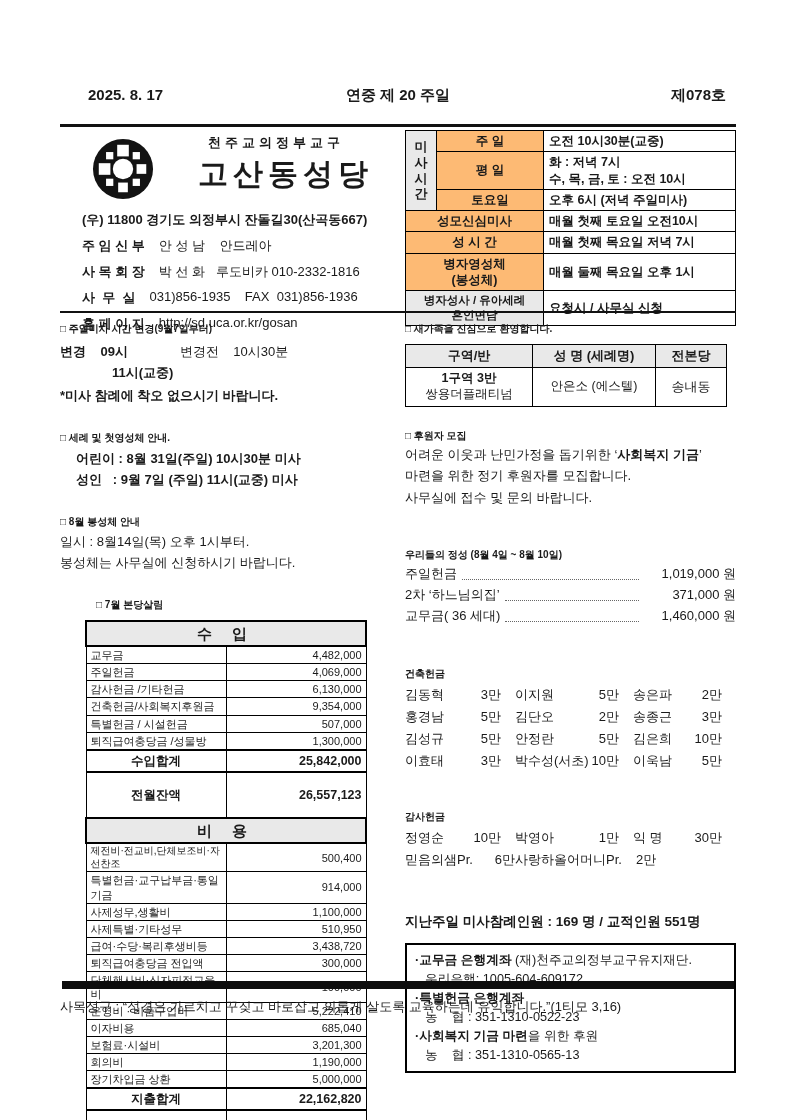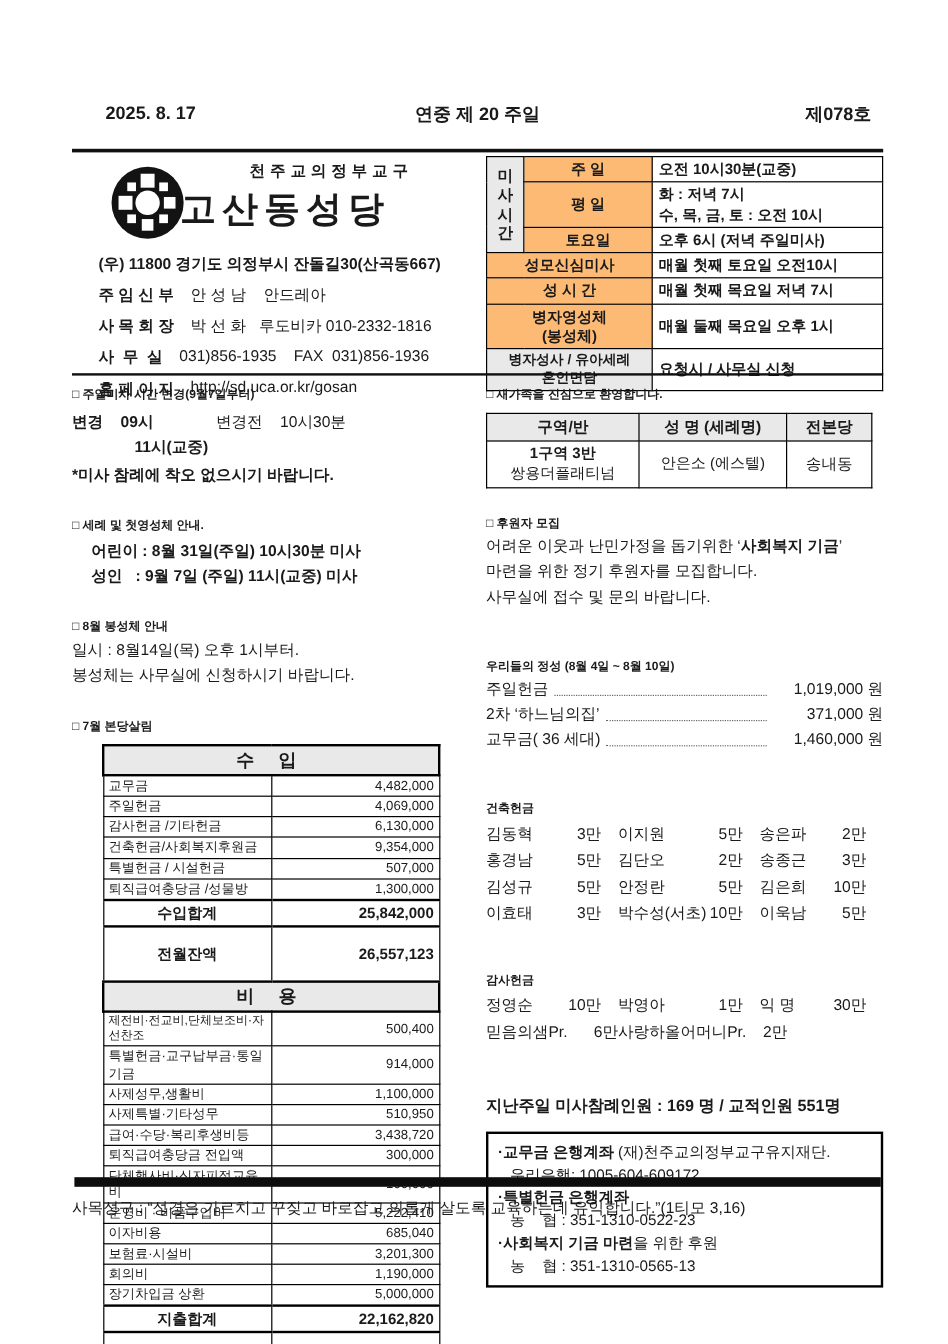--- a/index.html
+++ b/index.html
@@ -15,21 +15,21 @@
   .hdr .date{position:absolute;left:28px;}
   .hdr .title{position:absolute;left:0;width:100%;text-align:center;}
   .hdr .issue{position:absolute;right:10px;}
   .rule1{position:absolute;top:124px;left:0;width:100%;height:3px;background:#111;}
   .rule2{position:absolute;top:311px;left:0;width:100%;height:2px;background:#111;}
 
   
   .church{position:absolute;left:22px;top:134px;width:320px;font-size:13px;}
   .logo{position:absolute;left:10px;top:4px;}
   .c-diocese{margin-left:126px;font-weight:700;font-size:13px;letter-spacing:4px;}
-  .c-name{margin-left:68px;font-weight:700;font-size:30px;letter-spacing:5px;margin-top:2px;}
+  .c-name{margin-left:116px;font-weight:700;font-size:30px;letter-spacing:5px;margin-top:2px;}
   .c-addr{margin-top:16px;font-weight:600;}
   .c-line{margin-top:8px;display:flex;}
   .c-line .lab{font-weight:600;white-space:pre;}
   .c-line .val{margin-left:14px;white-space:pre-wrap;}
 
   
   .mass{position:absolute;left:345px;top:130px;width:331px;border-collapse:collapse;table-layout:fixed;}
   .mass td{border:1.6px solid #000;font-size:12.5px;font-weight:700;padding:2px 5px;line-height:1.3;}
   .mass td.glab{background:#e9e9e9;width:20px;text-align:center;font-size:13px;line-height:1.2;}
   .mass td.lab{background:#fdba74;text-align:center;width:96px;}
@@ -185,21 +185,21 @@
       <div class="chg-note">*미사 참례에 착오 없으시기 바랍니다.</div>
 
       <div class="sec-title" style="margin-top:26px;">□ 세례 및 첫영성체 안내.</div>
       <div class="b prewrap" style="margin-top:5px;margin-left:16px;">어린이 : 8월 31일(주일) 10시30분 미사</div>
       <div class="b prewrap" style="margin-top:3px;margin-left:16px;">성인   : 9월 7일 (주일) 11시(교중) 미사</div>
 
       <div class="sec-title" style="margin-top:26px;">□ 8월 봉성체 안내</div>
       <div style="margin-top:4px;">일시 : 8월14일(목) 오후 1시부터.</div>
       <div style="margin-top:3px;">봉성체는 사무실에 신청하시기 바랍니다.</div>
 
-      <div class="sec-title" style="margin-top:26px;">□  7월 본당살림</div>
+      <div class="sec-title" style="margin-top:26px;margin-left:36px;">□  7월 본당살림</div>
 
       <table class="fin-table">
         <tbody>
             <tr class="hd">
           <td colspan="2">수 입</td>
         </tr>
         <tr>
           <td class="lbl">교무금</td>
           <td class="val">4,482,000</td>
         </tr>

